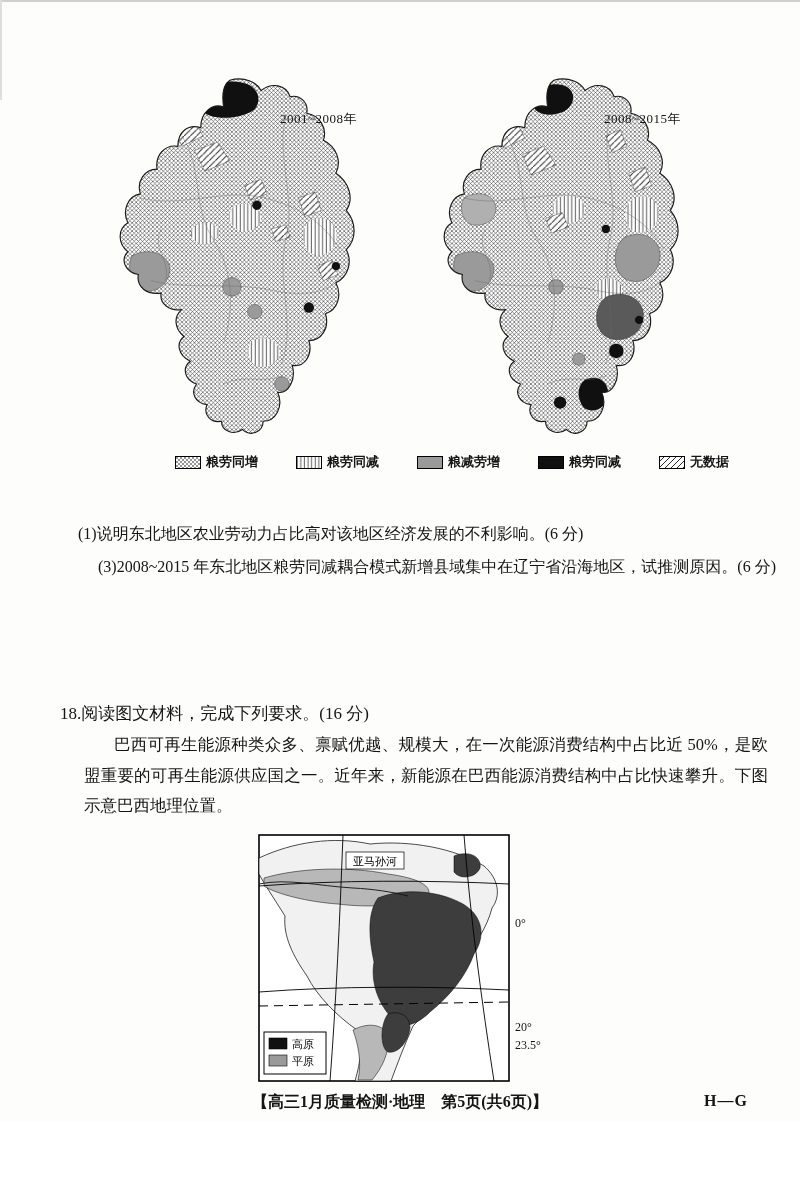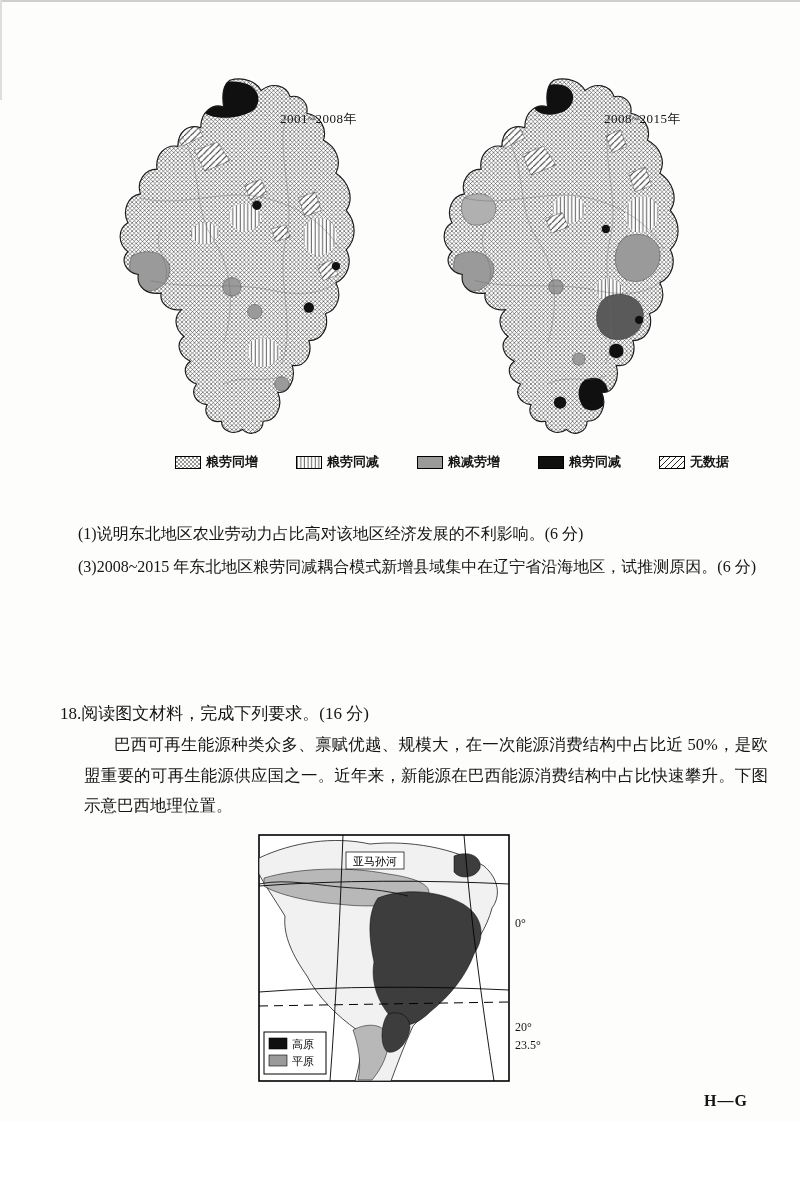--- a/index.html
+++ b/index.html
@@ -12,21 +12,21 @@
   .map-left{left:78px;top:74px;}
   .map-right{left:402px;top:74px;}
   .map svg{width:100%;height:100%;display:block;}
   .year-label{position:absolute;left:202px;top:36px;font-size:13px;letter-spacing:0.5px;}
 
   .legend-row{position:absolute;left:150px;top:453px;display:flex;align-items:center;gap:13px;}
   .legend-item{display:flex;align-items:center;gap:5px;font-size:13px;font-weight:bold;margin-left:25px;}
   .legend-swatch{width:26px;height:13px;display:block;}
 
   .question{position:absolute;left:78px;font-size:16px;white-space:nowrap;}
-  .q1{top:489px;margin-top:35px;} .q2{top:523px;} .q3{top:557px;}
+  .q1{top:489px;margin-top:35px;} .q2{top:523px;} .q3{top:557px;margin-left:20px;}
 
   .q18-heading{position:absolute;left:60px;top:702px;font-size:17px;}
   .q18-para{position:absolute;left:84px;top:730px;width:684px;font-size:16.5px;
             line-height:1.85;text-indent:30px;text-align:justify;}
 
   .brazil{position:absolute;left:258px;top:820px;width:300px;height:266px;}
   .brazil svg{position:absolute;left:0;top:14px;display:block;}
   .geo-label{position:absolute;font-size:12px;font-family:"Liberation Serif",serif;margin-top:40px;}
   .lon-60{left:74px;top:0;}
   .lon-40{left:198px;top:0;}
@@ -230,15 +230,16 @@
       <g>
         <rect x="6" y="198" width="62" height="42" fill="#ffffff" stroke="#000" stroke-width="1"></rect>
         <rect x="11" y="204" width="18" height="11" fill="#101010" stroke="#000" stroke-width="0.6"></rect>
         <text x="34" y="213.5" font-size="11" fill="#000">高原</text>
         <rect x="11" y="221" width="18" height="11" fill="#9a9a9a" stroke="#000" stroke-width="0.6"></rect>
         <text x="34" y="230.5" font-size="11" fill="#000">平原</text>
       </g>
     </svg>
   </div>
 
+  <div class="footer-center">【高三1月质量检测·地理　第5页(共6页)】</div>
   <div class="footer-right">H—G</div>
 
 </div>
 
 </body></html>

